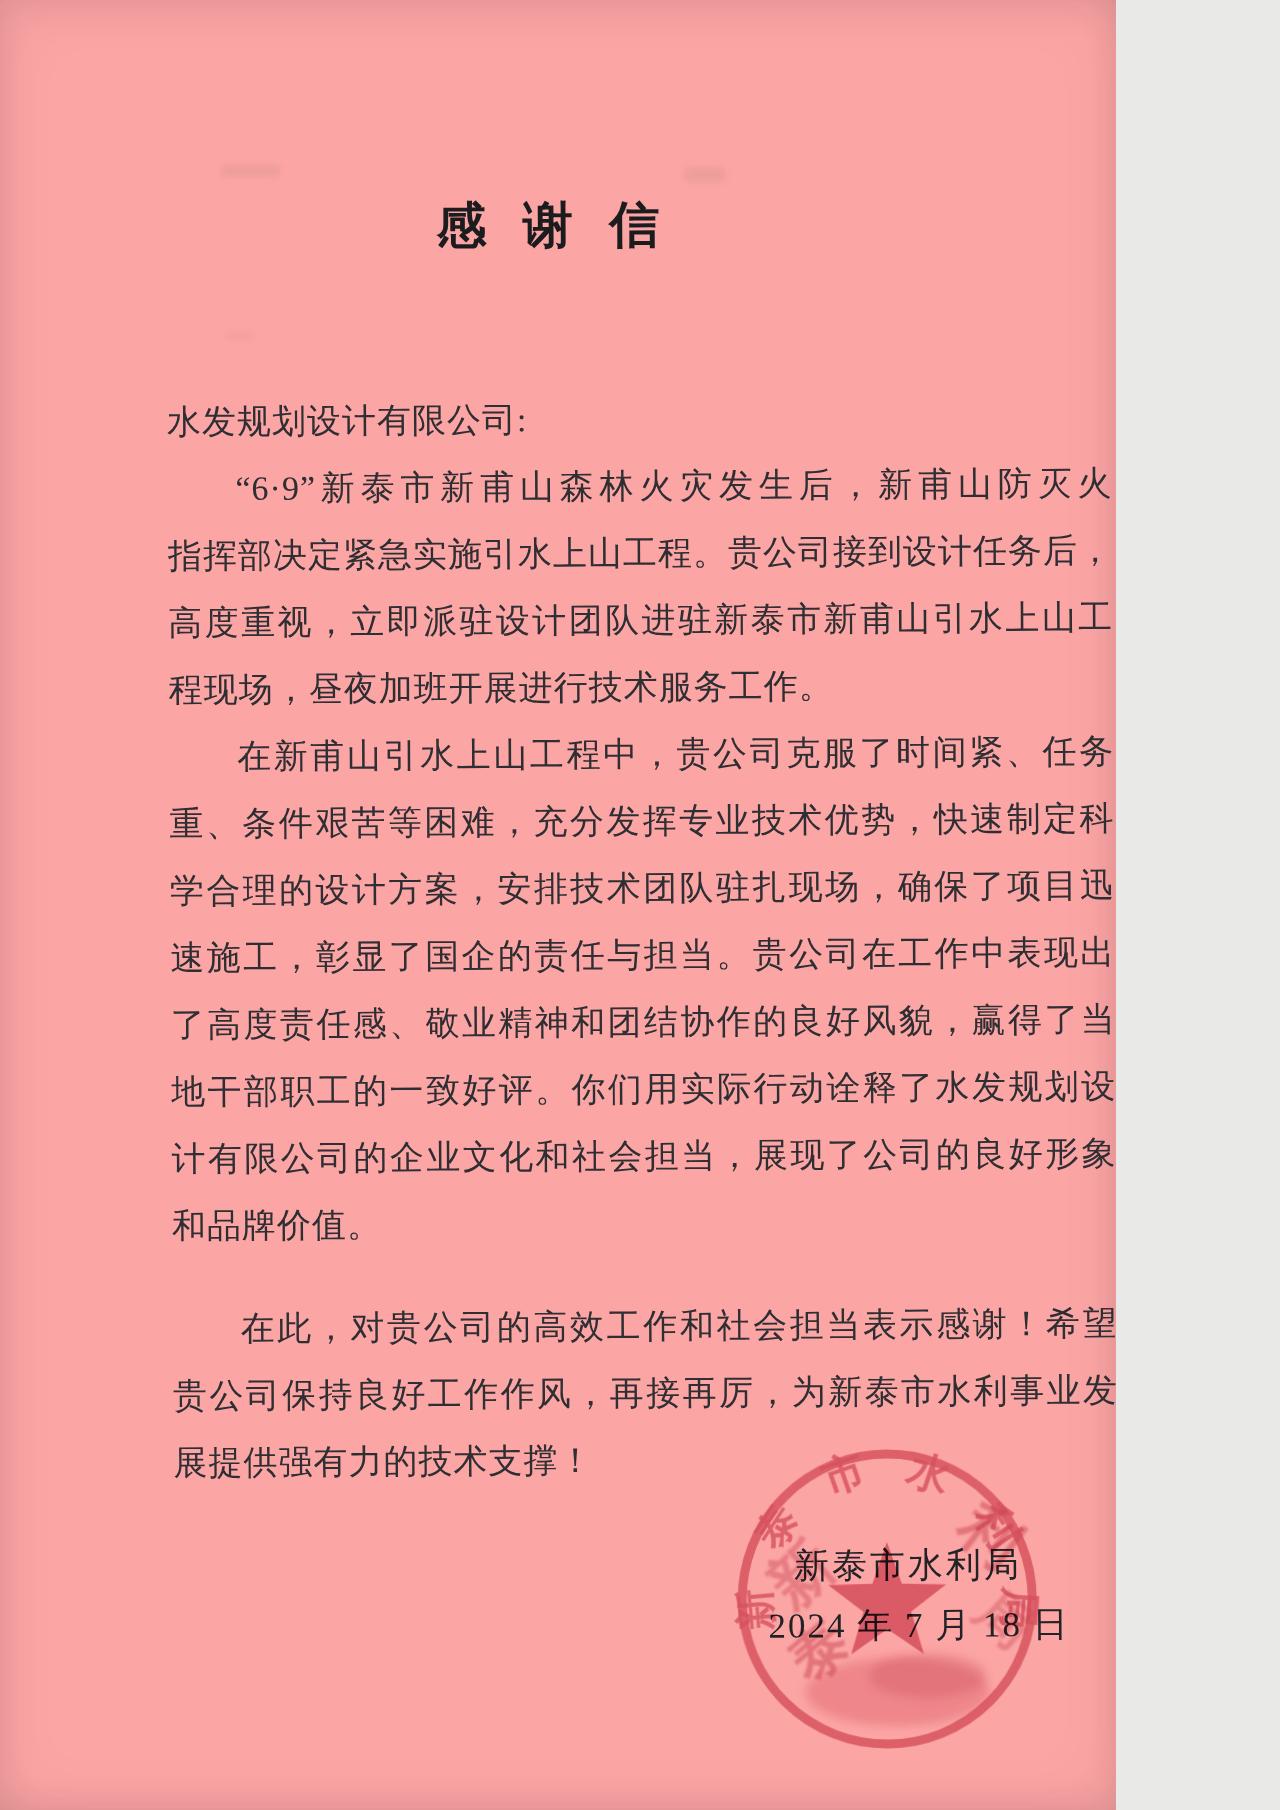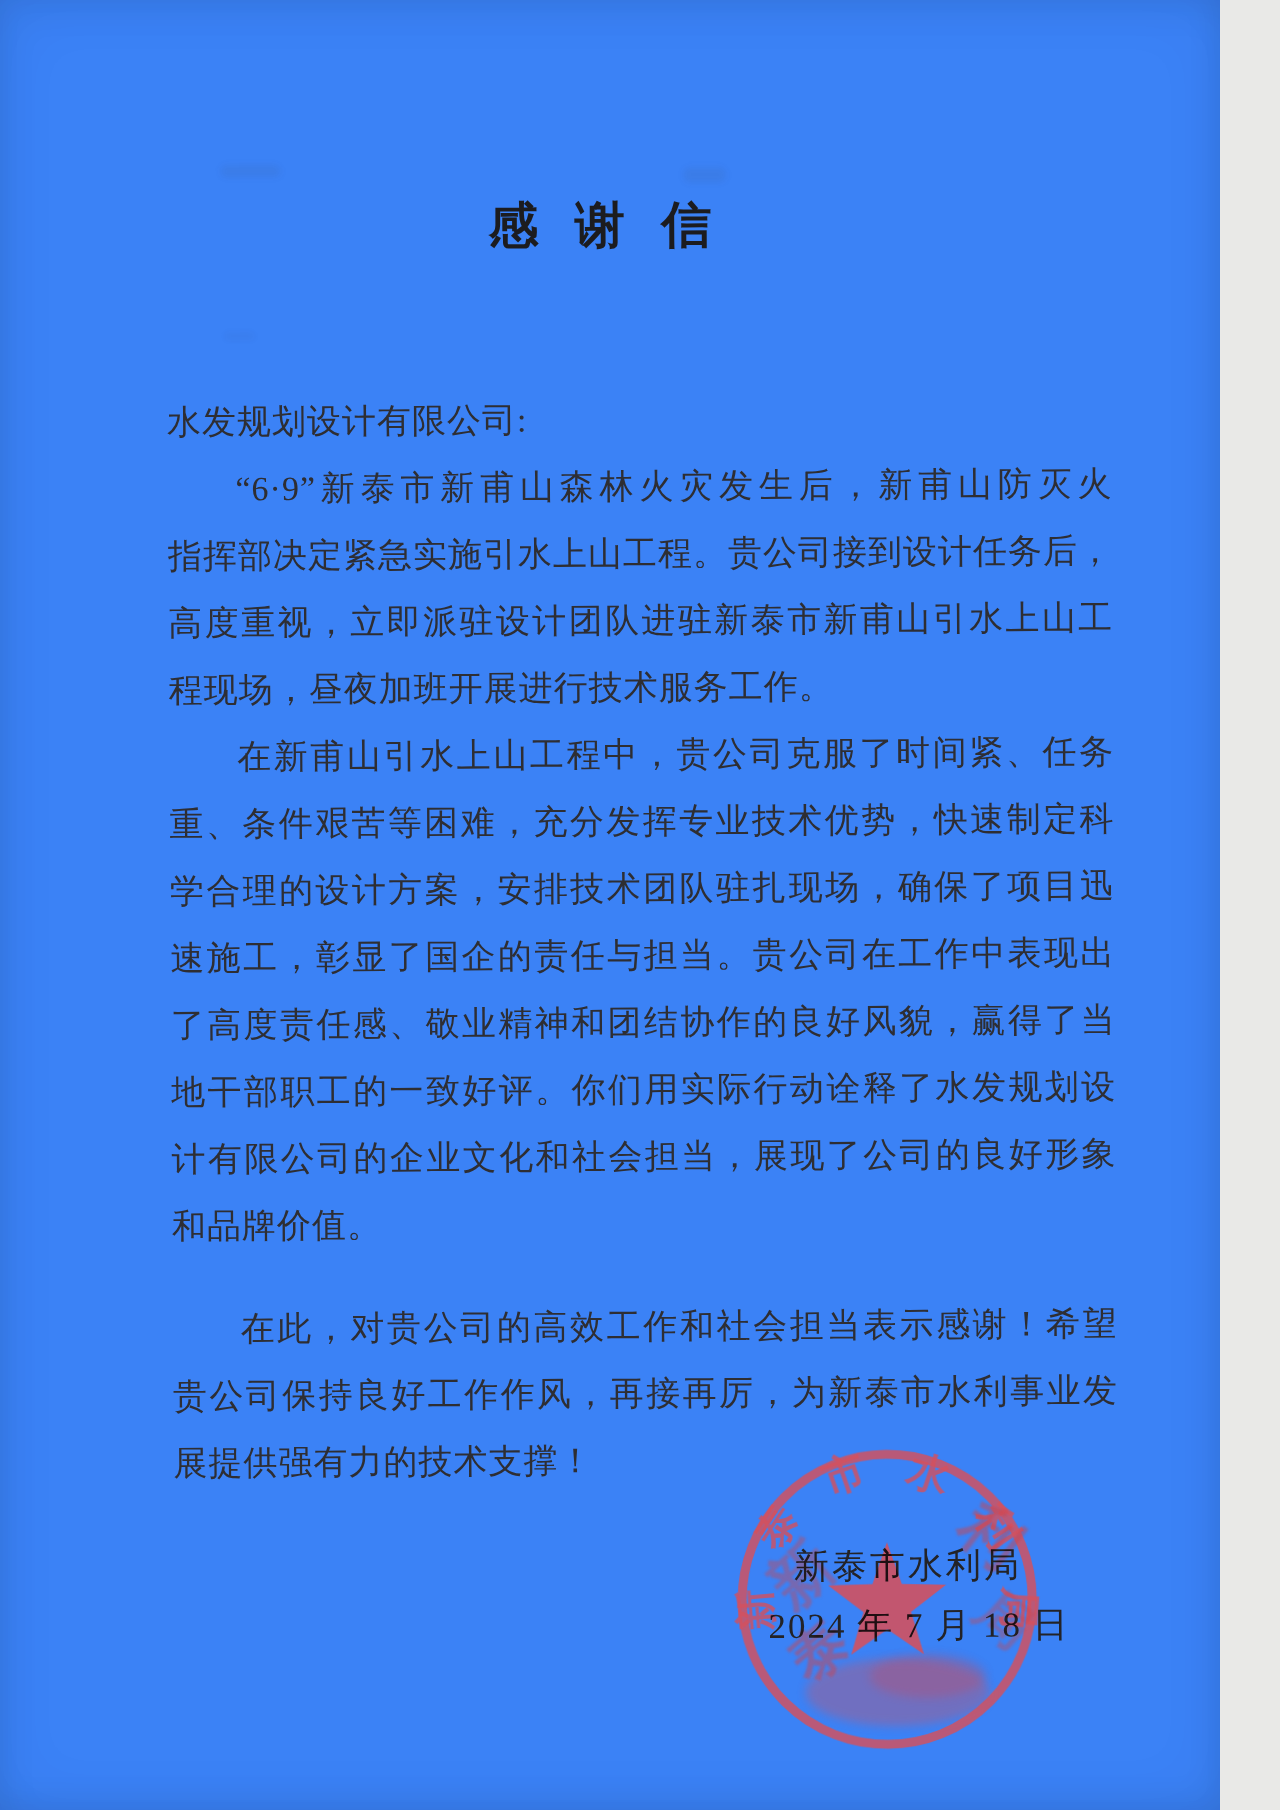--- a/index.html
+++ b/index.html
@@ -1,19 +1,19 @@
 <!DOCTYPE html>
 <html><head>
 <meta charset="utf-8">
 <style>
   html,body{margin:0;padding:0;background:#e9e9e7;}
   .page{
     position:relative;
-    width:1220px;height:1810px;
-    background:#3b82f6;
+    width:1116px;height:1810px;
+    background:#fca5a5;
     overflow:hidden;
     font-family:"Liberation Serif","DejaVu Serif",serif;
     color:#2e2e33;
     box-shadow:inset 0 0 70px rgba(0,0,0,0.05),
                inset -6px -10px 30px rgba(0,0,0,0.07),
                inset 10px 14px 34px rgba(0,0,0,0.045);
   }
   .tilt{position:absolute;inset:0;transform:rotate(-0.35deg);transform-origin:50% 50%;}
   .artifact{position:absolute;background:rgba(60,60,60,0.07);filter:blur(3px);border-radius:6px;}
   .a1{left:225px;top:163px;width:60px;height:12px;}

